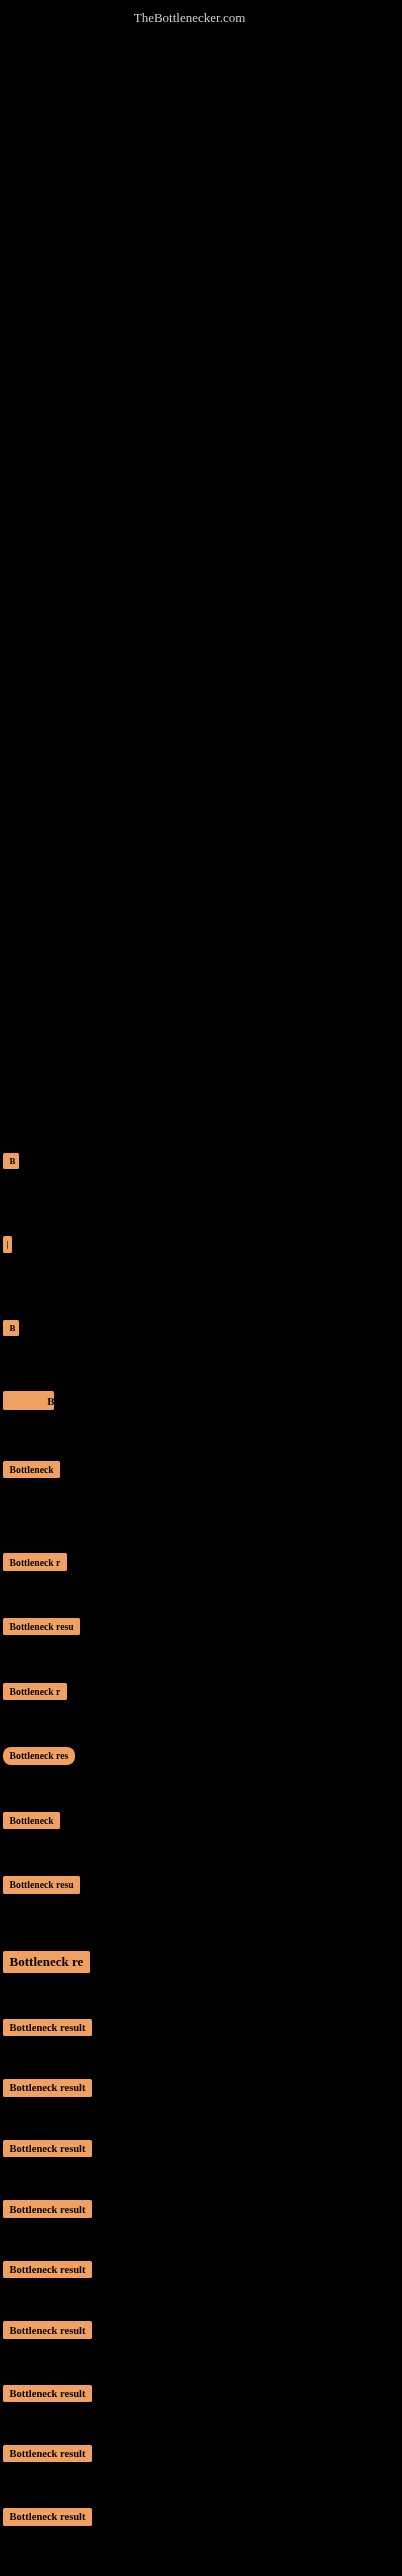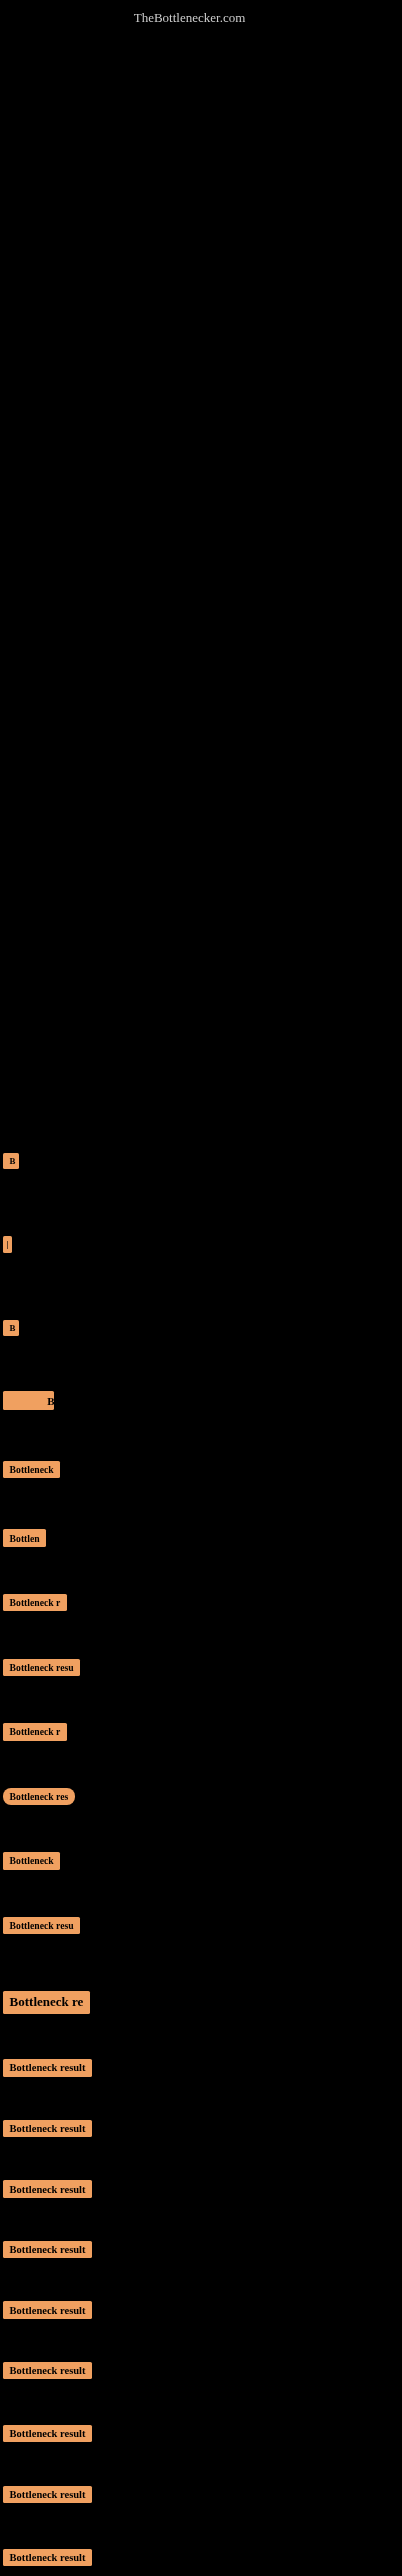--- a/index.html
+++ b/index.html
@@ -75,23 +75,20 @@
   </div>
 
   <div style="height: 28px; background: #000;"></div>
 
   <div class="result-row">
     <span class="result-badge" style="max-width: 68px; font-size: 9.7px;">Bottleneck</span>
   </div>
 
   <div style="height: 28px; background: #000;"></div>
 
-  <div class="result-row">
-    <span class="result-badge" style="max-width: 55px; font-size: 9.7px;">Bottlen</span>
-  </div>
 
   <div style="height: 24px; background: #000;"></div>
 
   <div class="result-row">
     <span class="result-badge" style="max-width: 81px; font-size: 9.7px;">Bottleneck r</span>
   </div>
 
   <div style="height: 24px; background: #000;"></div>
 
   <div class="result-row">

